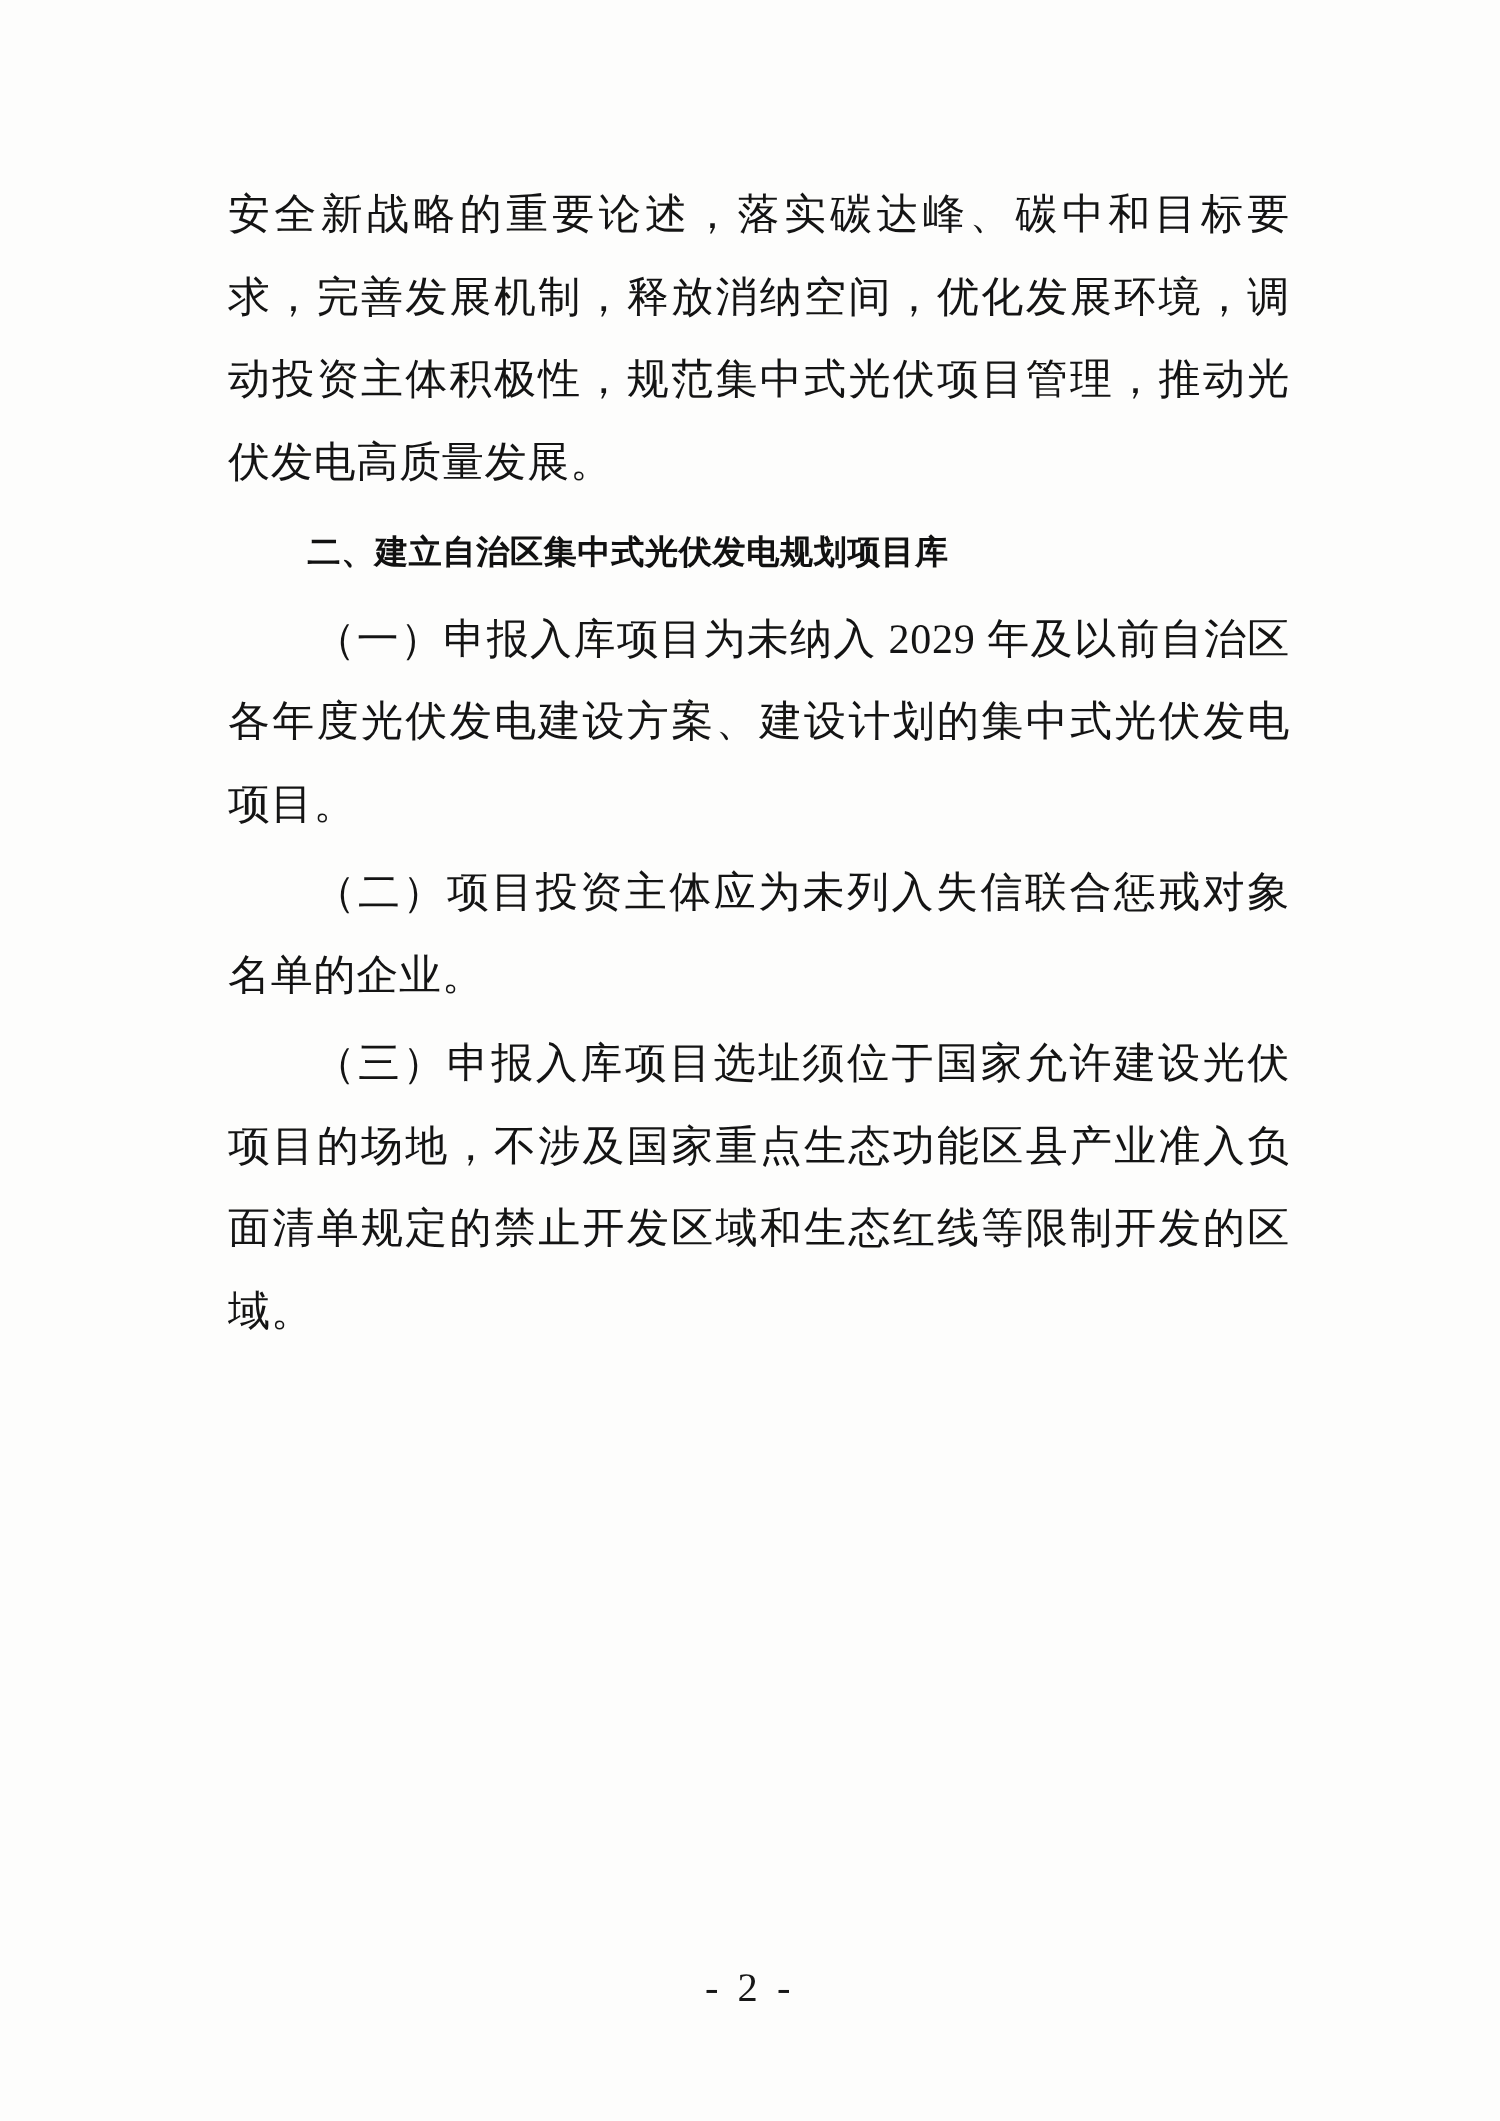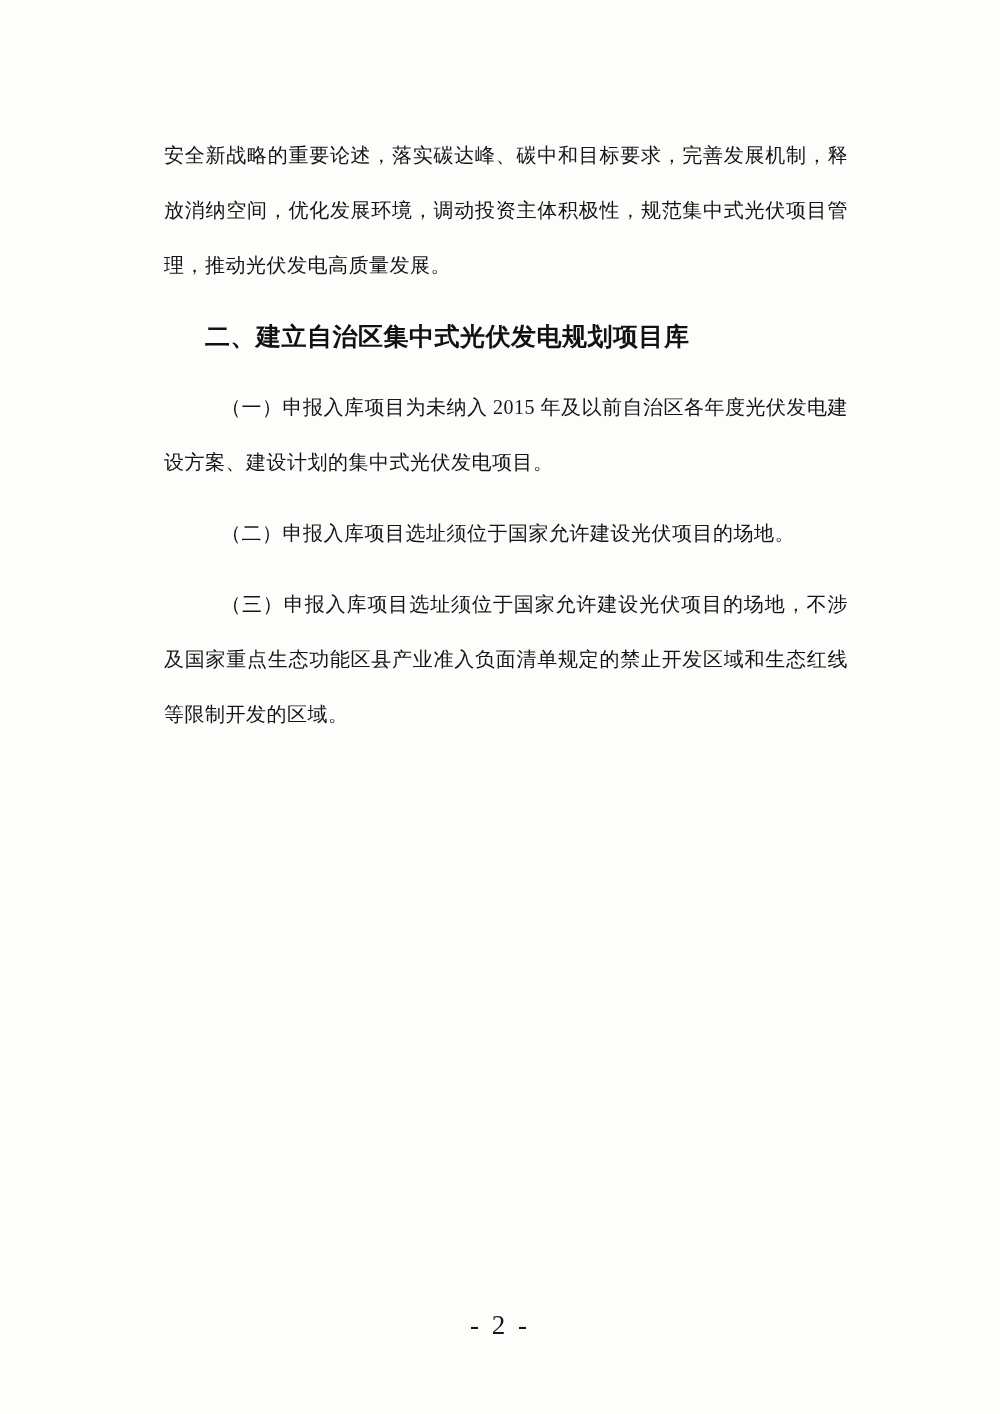--- a/index.html
+++ b/index.html
@@ -23,34 +23,34 @@
     height: 1414px;
     background: #fdfdfc;
   }
   .content {
     position: absolute;
     left: 148px;
     top: 112px;
     width: 716px;
   }
   .para {
-    font-size: 20px;
+    font-size: 28px;
     line-height: 55px;
     letter-spacing: 0.5px;
     text-align: justify;
     text-justify: inter-ideograph;
-    margin: 16px;
+    margin: 4px;
     color: #141414;
     font-family: "Liberation Serif", "DejaVu Serif", serif;
   }
   .indent {
     text-indent: 57px;
   }
   .heading {
-    font-size: 25px;
+    font-size: 22px;
     line-height: 55px;
     letter-spacing: 0.5px;
     margin: 0;
     text-indent: 57px;
     font-weight: bold;
     color: #111111;
     font-family: "Liberation Sans", sans-serif;
   }
   .footer {
     position: absolute;
@@ -72,23 +72,23 @@
 
 <div class="page">
   <div class="content">
 
     <p class="para">安全新战略的重要论述，落实碳达峰、碳中和目标要求，完善发展机制，释放消纳空间，优化发展环境，调动投资主体积极性，规范集中式光伏项目管理，推动光伏发电高质量发展。</p>
 
     <h2 class="heading">二、建立自治区集中式光伏发电规划项目库</h2>
 
 
 
-    <p class="para indent">（一）申报入库项目为未纳入 2015 年及以前自治区各年度光伏发电建设方案、建设计划的集中式光伏发电项目。</p>
+    <p class="para indent">（一）申报入库项目为未纳入 2029 年及以前自治区各年度光伏发电建设方案、建设计划的集中式光伏发电项目。</p>
 
-    <p class="para indent">（二）申报入库项目选址须位于国家允许建设光伏项目的场地。</p>
+    <p class="para indent">（二）项目投资主体应为未列入失信联合惩戒对象名单的企业。</p>
 
     <p class="para indent">（三）申报入库项目选址须位于国家允许建设光伏项目的场地，不涉及国家重点生态功能区县产业准入负面清单规定的禁止开发区域和生态红线等限制开发的区域。</p>
 
   </div>
 
   <div class="footer">
     <span class="pagenum">- 2 -</span>
   </div>
 </div>
 

